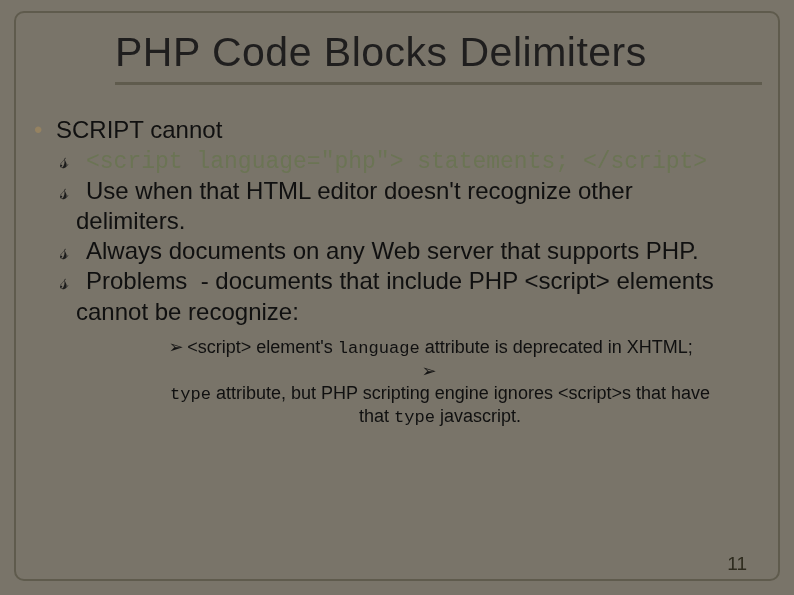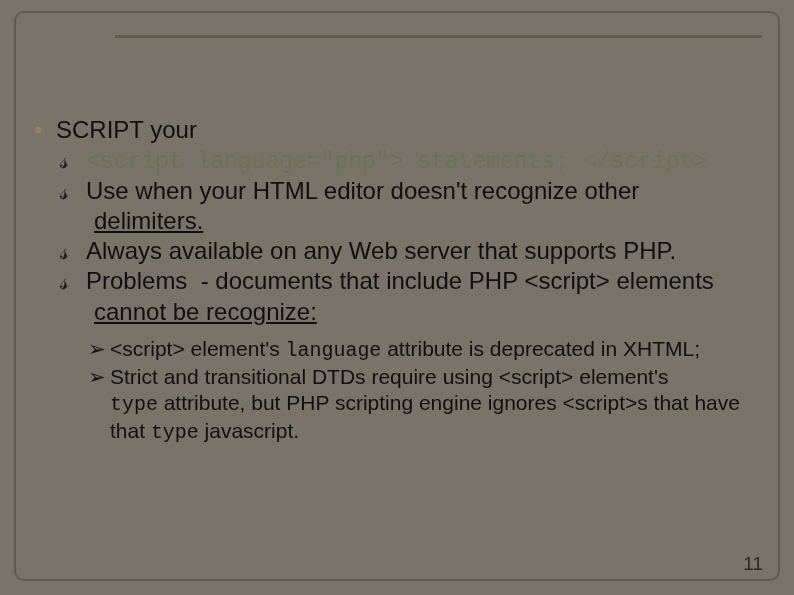--- a/index.html
+++ b/index.html
@@ -73,98 +73,99 @@
     color: #1c1c1c;
     display: inline-block;
     width: 26px;
   }
   .code {
     font-family: "Courier New", monospace;
     color: #6b7454;
     font-size: 23px;
   }
   .indentblock {
-    margin-left: 34px;
-    text-decoration: underline;
+    margin-left: 16px;
   }
   .l3group {
     margin-left: 54px;
     margin-top: 10px;
   }
   .l3 {
-    font-size: 21px;
+    font-size: 18px;
     line-height: 1.24;
+    text-align: center;
   }
   .l3 .arrow {
     color: #121212;
     display: inline-block;
     width: 22px;
   }
   .l3 .arrow::before{
     content:"\27A2";
   }
   .inline-mono {
     font-family: "Courier New", monospace;
     font-size: 0.95em;
   }
   .page-num {
     position: absolute;
-    right: 31px;
+    right: 47px;
     bottom: 20px;
     font-size: 19px;
     color: #2e2b1e;
   }
 </style>
 </head>
 <body>
 
 <div class="ruled-frame"></div>
 
 <div class="title-band">
+  <div class="title-text">PHP Code Blocks Delimiters</div>
   <div class="title-rule"></div>
 </div>
 
 <div class="content">
 
   <div class="l1">
     <span class="bullet">•</span>
-    <span>SCRIPT your</span>
+    <span>SCRIPT cannot</span>
   </div>
 
   <div class="l2group">
 
     <div class="l2">
       <span class="glyph">𝓈</span><span class="code">&lt;script language="php"&gt;</span><span class="code ital"> statements; </span><span class="code">&lt;/script&gt;</span>
     </div>
 
 
     <div class="l2">
-      <span class="glyph">𝓈</span><span>Use when your HTML editor doesn't recognize other</span>
+      <span class="glyph">𝓈</span><span>Use when that HTML editor doesn't recognize other</span>
       <div class="indentblock">delimiters.</div>
     </div>
 
     <div class="l2">
-      <span class="glyph">𝓈</span><span>Always available on any Web server that supports PHP.</span>
+      <span class="glyph">𝓈</span><span>Always documents on any Web server that supports PHP.</span>
     </div>
 
     <div class="l2">
       <span class="glyph">𝓈</span><span>Problems&nbsp;&nbsp;- documents that include PHP &lt;script&gt; elements</span>
       <div class="indentblock">cannot be recognize:</div>
     </div>
 
   </div>
 
   <div class="l3group">
 
     <div class="l3">
       <span class="arrow"></span><span>&lt;script&gt; element's </span><span class="inline-mono">language</span><span> attribute is deprecated in XHTML;</span>
     </div>
 
     <div class="l3">
-      <span class="arrow"></span><span>Strict and transitional DTDs require using &lt;script&gt; element's </span><br>
+      <span class="arrow"></span><br>
       <span style="display:inline-block;width:22px"></span><span class="inline-mono">type</span><span> attribute, but PHP scripting engine ignores &lt;script&gt;s that have </span><br>
       <span style="display:inline-block;width:22px"></span><span>that </span><span class="inline-mono">type</span><span> javascript.</span>
     </div>
 
   </div>
 
 </div>
 
 <div class="page-num">11</div>
 

